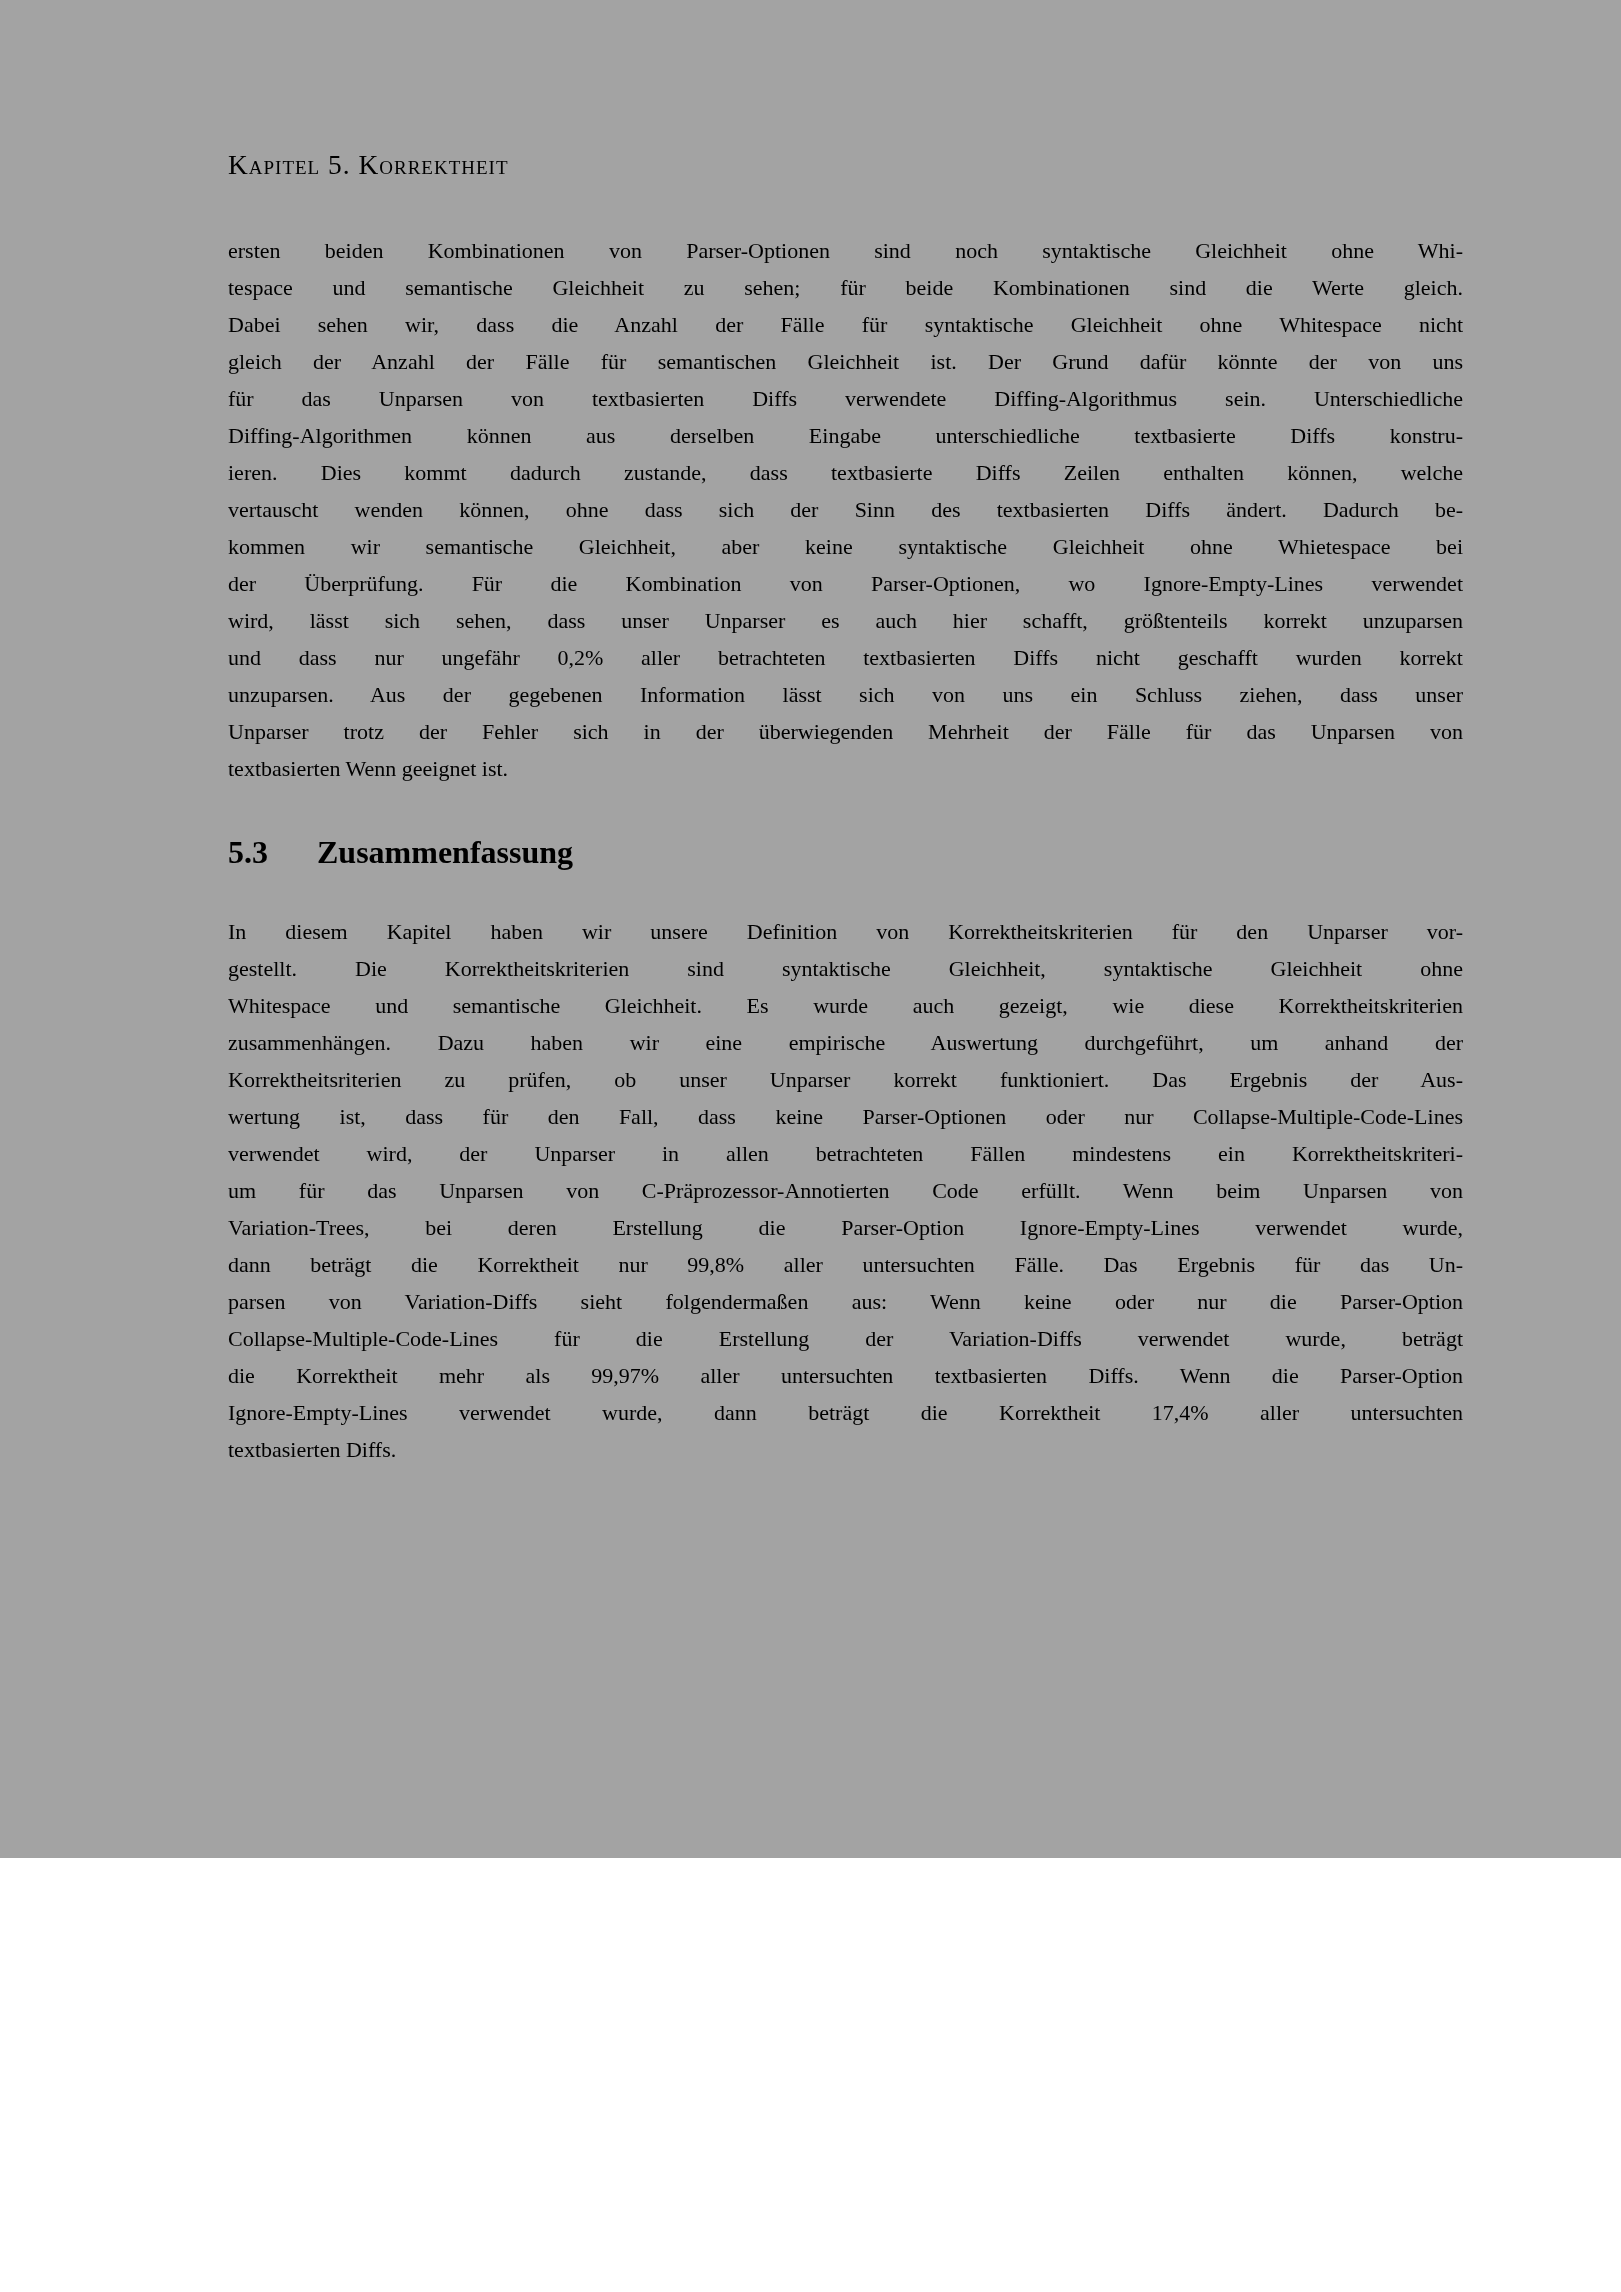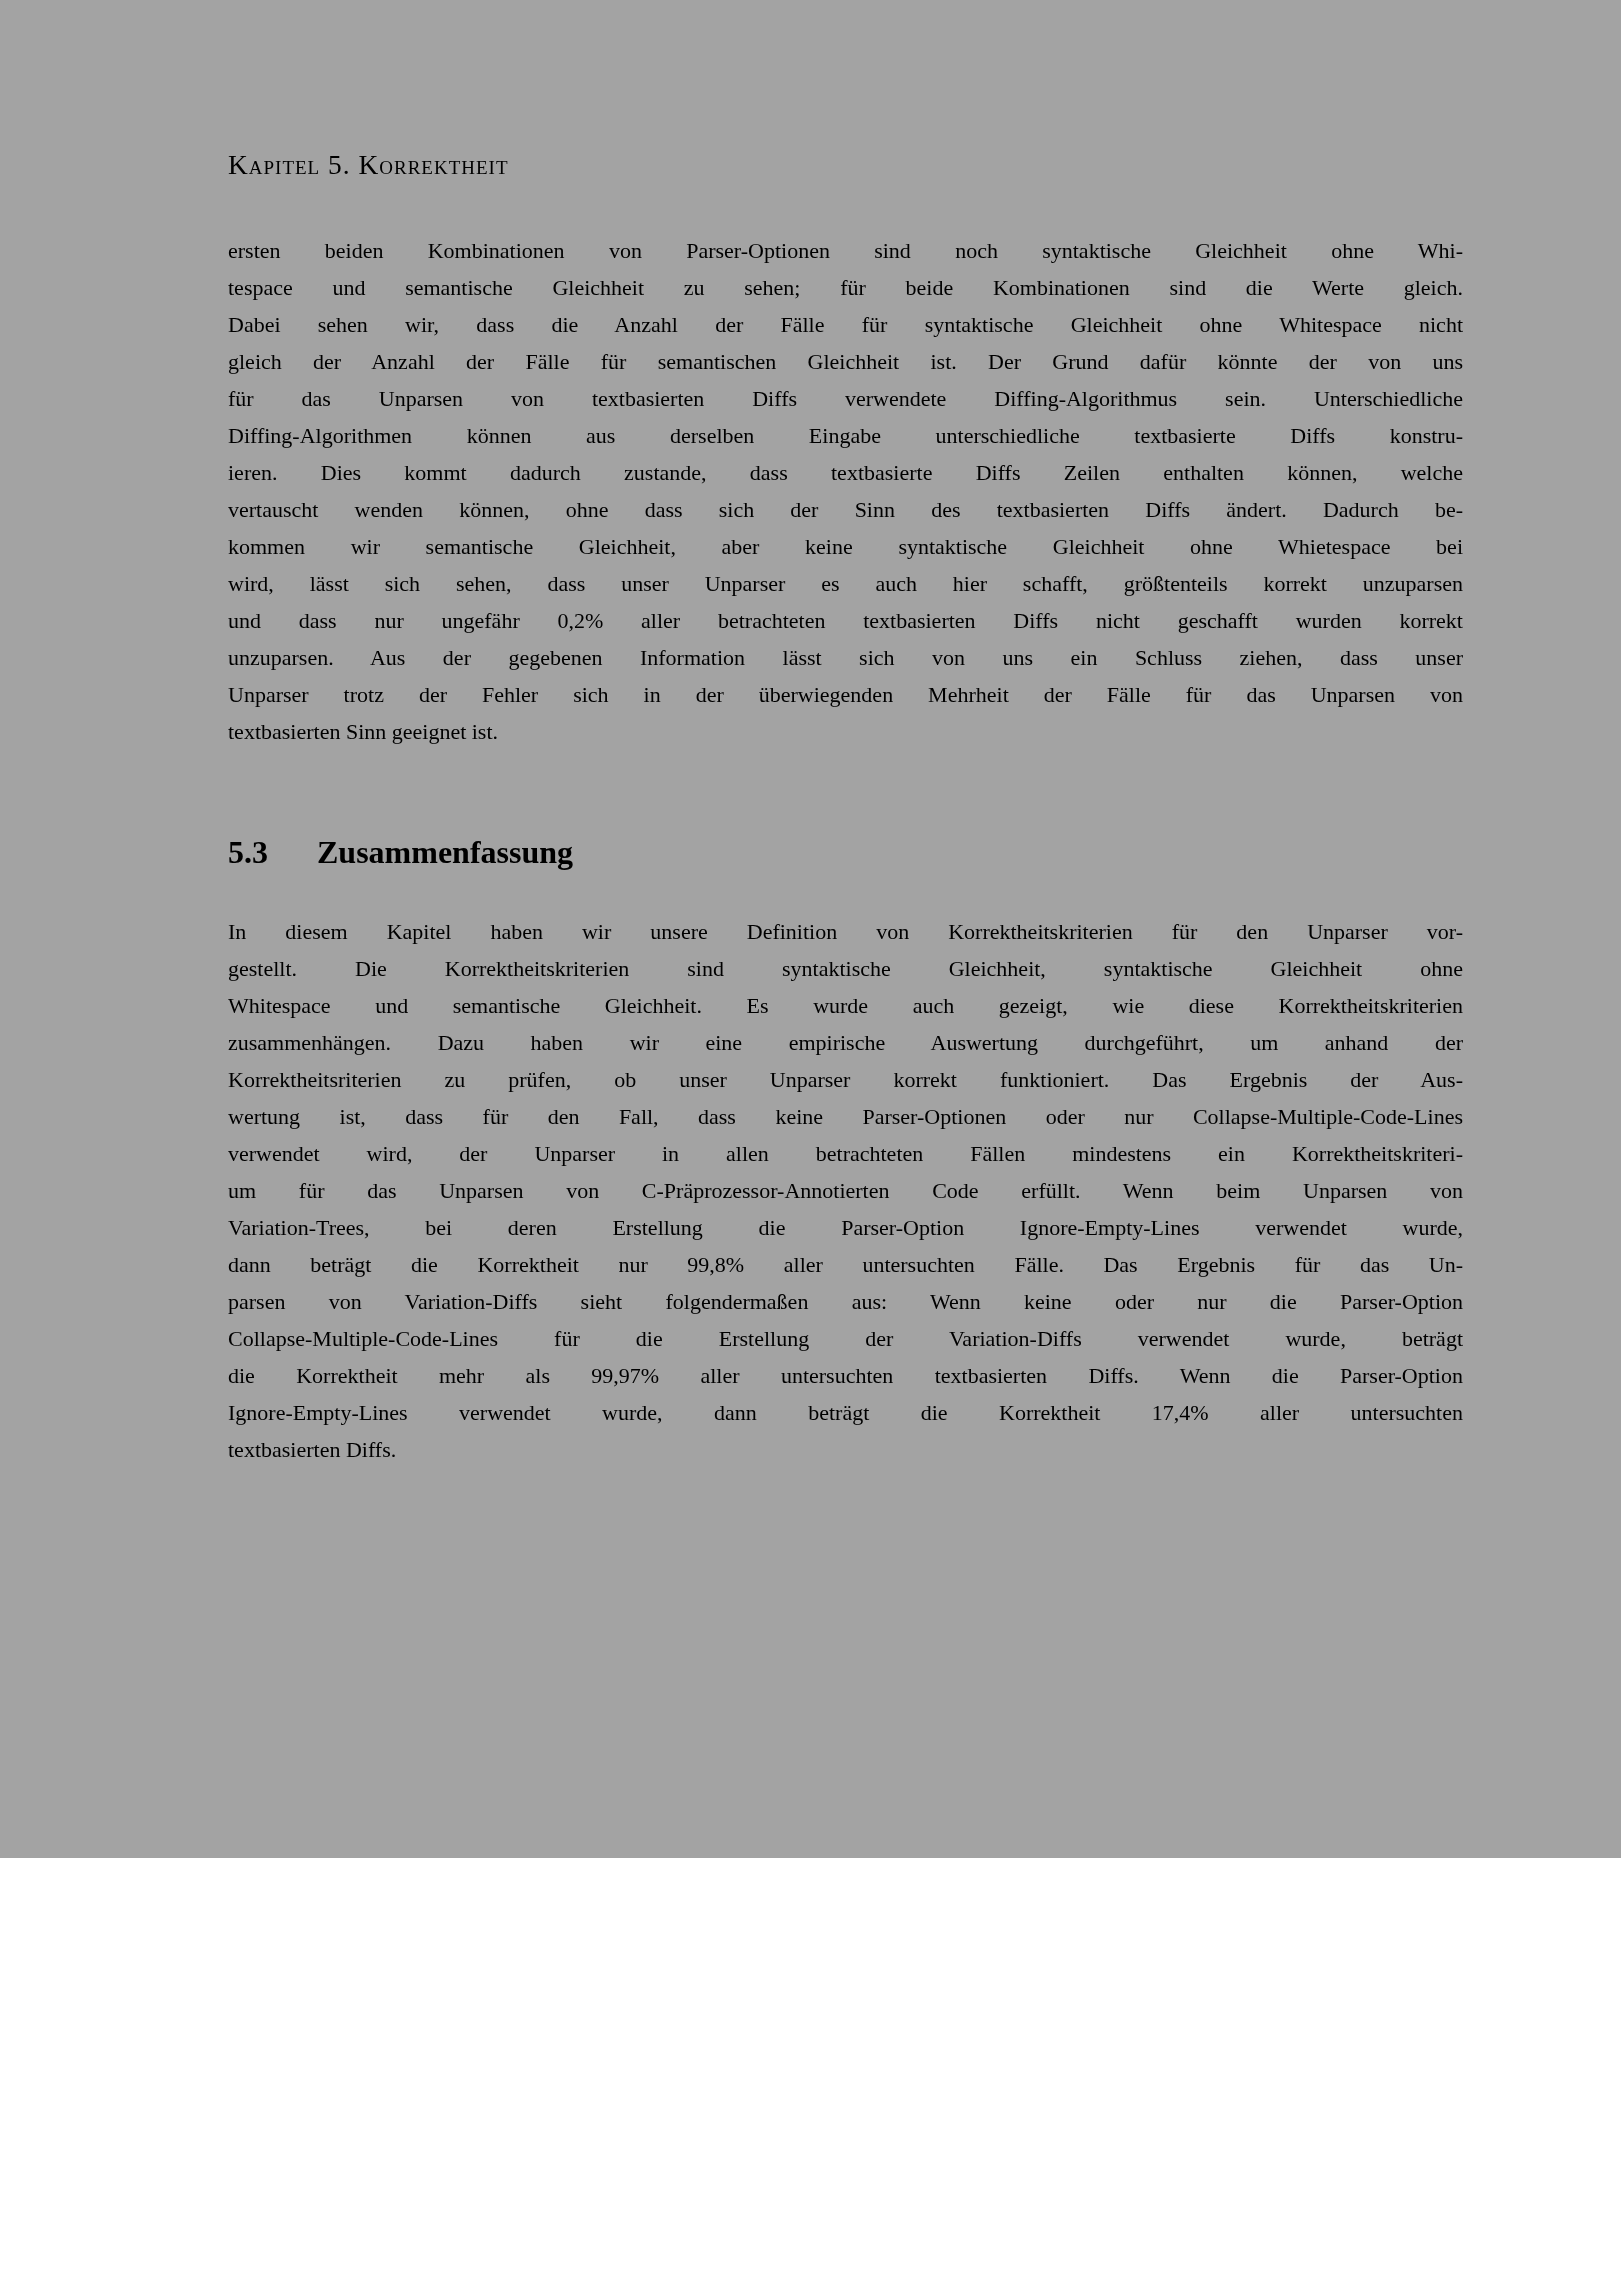--- a/index.html
+++ b/index.html
@@ -77,25 +77,26 @@
   <div class="para para-1">
     <div class="line">ersten beiden Kombinationen von Parser-Optionen sind noch syntaktische Gleichheit ohne Whi-</div>
     <div class="line">tespace und semantische Gleichheit zu sehen; für beide Kombinationen sind die Werte gleich.</div>
     <div class="line">Dabei sehen wir, dass die Anzahl der Fälle für syntaktische Gleichheit ohne Whitespace nicht</div>
     <div class="line">gleich der Anzahl der Fälle für semantischen Gleichheit ist. Der Grund dafür könnte der von uns</div>
     <div class="line">für das Unparsen von textbasierten Diffs verwendete Diffing-Algorithmus sein. Unterschiedliche</div>
     <div class="line">Diffing-Algorithmen können aus derselben Eingabe unterschiedliche textbasierte Diffs konstru-</div>
     <div class="line">ieren. Dies kommt dadurch zustande, dass textbasierte Diffs Zeilen enthalten können, welche</div>
     <div class="line">vertauscht wenden können, ohne dass sich der Sinn des textbasierten Diffs ändert. Dadurch be-</div>
     <div class="line">kommen wir semantische Gleichheit, aber keine syntaktische Gleichheit ohne Whietespace bei</div>
+    <div class="line">der Überprüfung. Für die Kombination von Parser-Optionen, wo Ignore-Empty-Lines verwendet</div>
     <div class="line">wird, lässt sich sehen, dass unser Unparser es auch hier schafft, größtenteils korrekt unzuparsen</div>
     <div class="line">und dass nur ungefähr 0,2% aller betrachteten textbasierten Diffs nicht geschafft wurden korrekt</div>
     <div class="line">unzuparsen. Aus der gegebenen Information lässt sich von uns ein Schluss ziehen, dass unser</div>
     <div class="line">Unparser trotz der Fehler sich in der überwiegenden Mehrheit der Fälle für das Unparsen von</div>
-    <div class="line last">textbasierten Sinn geeignet ist.</div>
+    <div class="line last">textbasierten Wenn geeignet ist.</div>
   </div>
 
   <h2 class="section-heading">
     <span class="sec-num">5.3</span><span class="sec-title">Zusammenfassung</span>
   </h2>
 
   <div class="para para-2">
     <div class="line">In diesem Kapitel haben wir unsere Definition von Korrektheitskriterien für den Unparser vor-</div>
     <div class="line">gestellt. Die Korrektheitskriterien sind syntaktische Gleichheit, syntaktische Gleichheit ohne</div>
     <div class="line">Whitespace und semantische Gleichheit. Es wurde auch gezeigt, wie diese Korrektheitskriterien</div>

